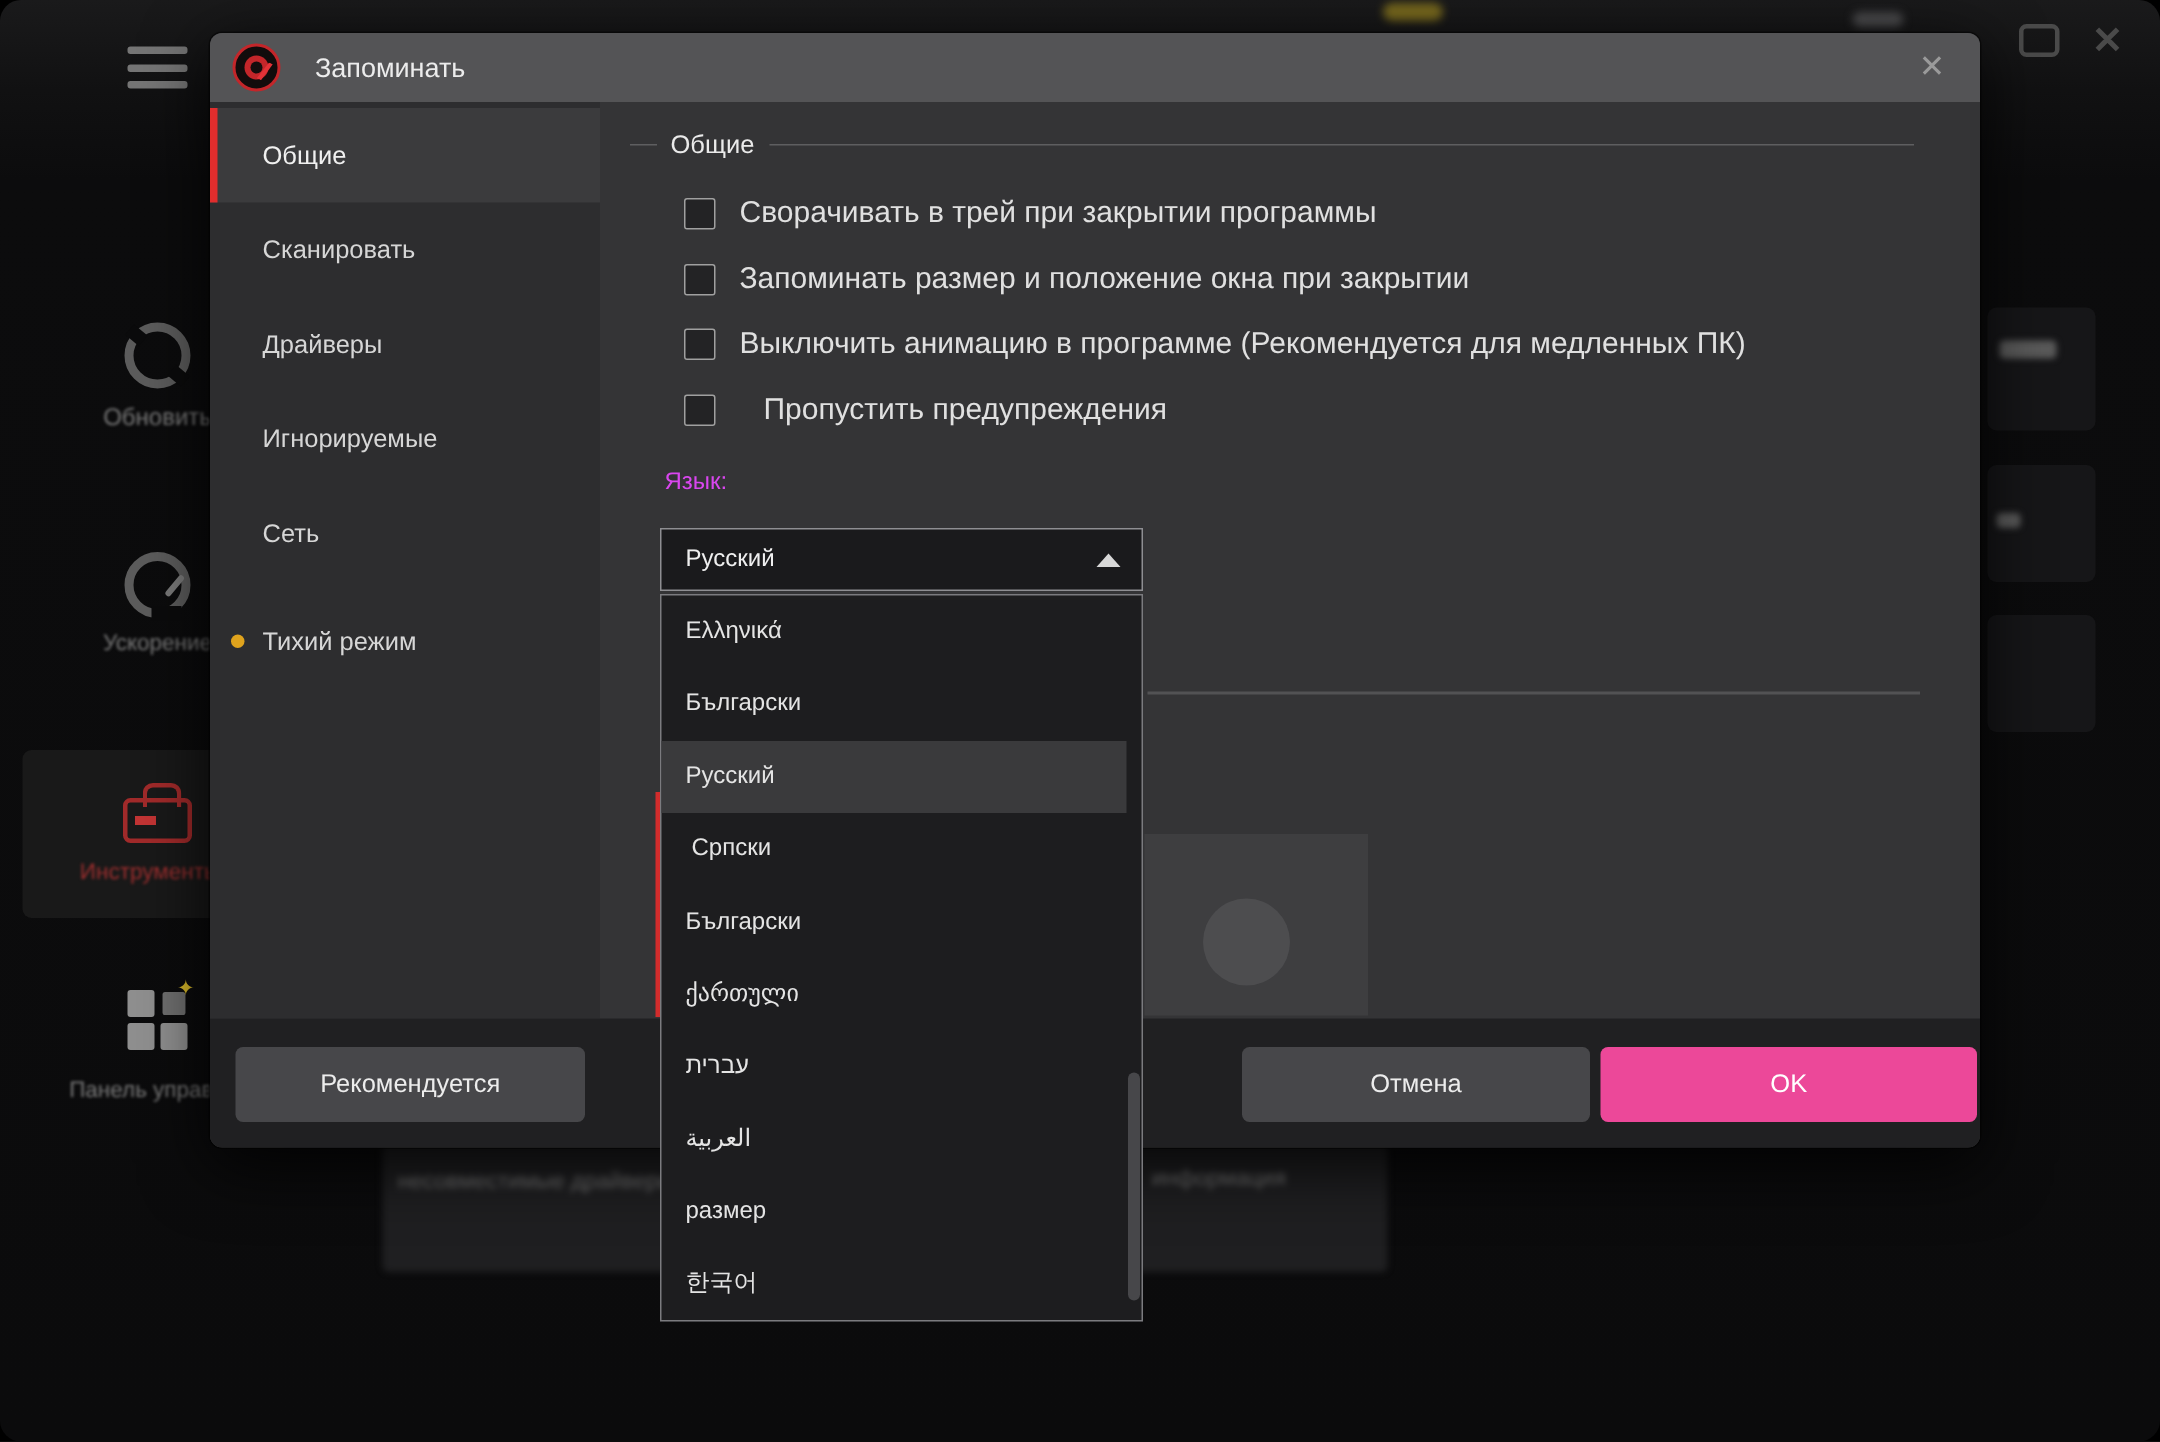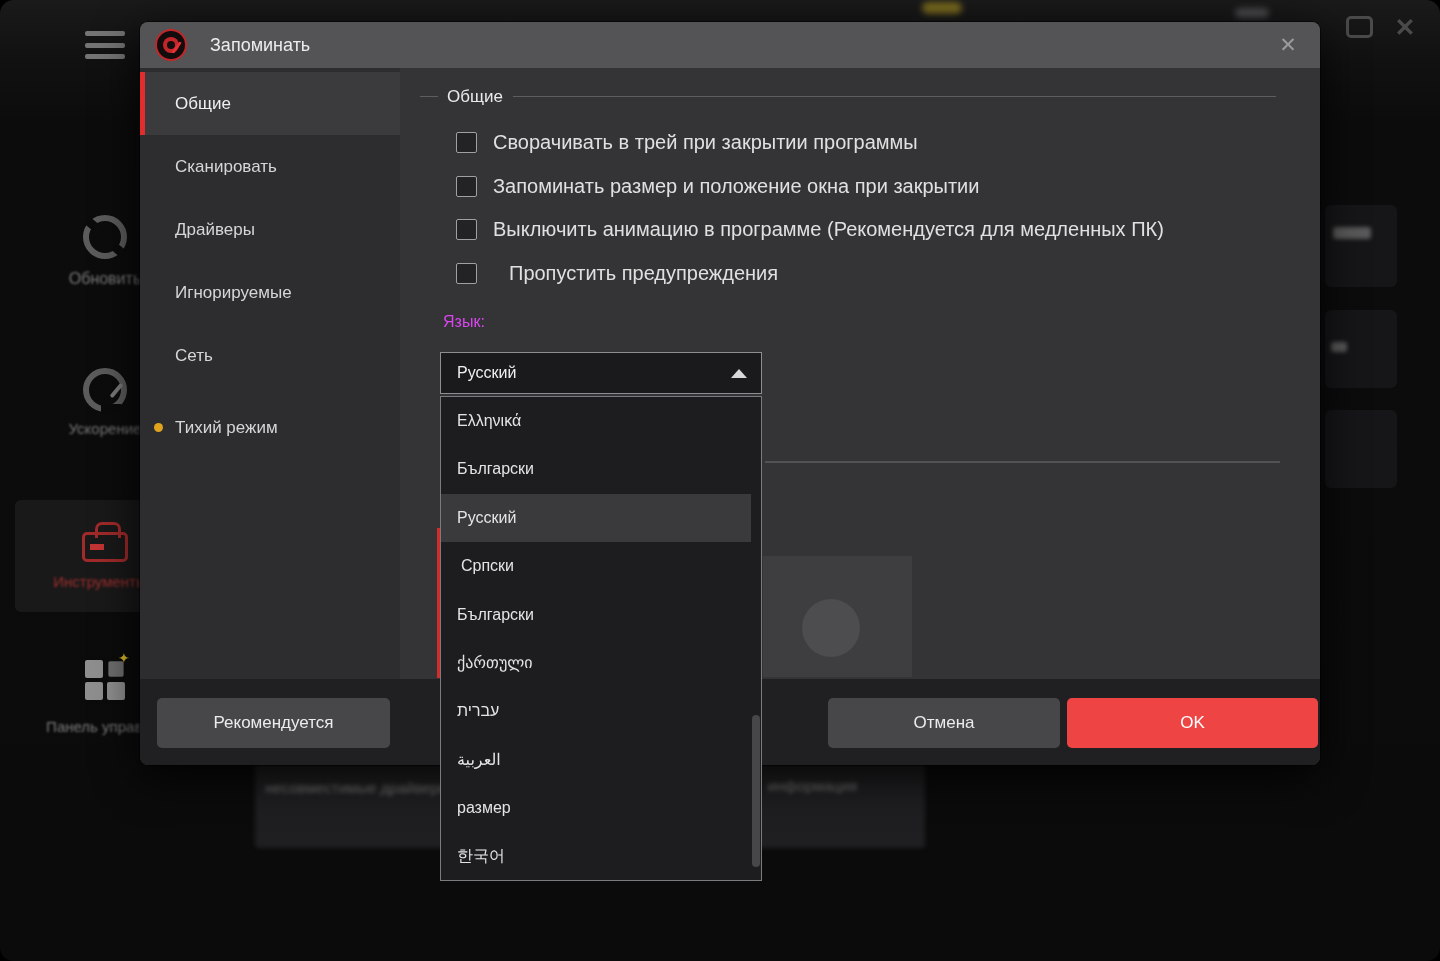--- a/index.html
+++ b/index.html
@@ -92,21 +92,21 @@
   .divider { position:absolute; left:625px; top:439px; width:515px; height:2px; background:#525254; }
   .ph-box { position:absolute; left:623px; top:534px; width:149px; height:121px; background:#3e3e40; }
   .ph-box .circle { position:absolute; left:39px; top:43px; width:58px; height:58px;
                     border-radius:50%; background:#4d4d4f; }
 
   .footer { position:absolute; left:0; right:0; bottom:0; height:86px; background:#202022; }
   .btn { position:absolute; top:19px; height:50px; border-radius:5px; background:#47474a;
          color:#ececec; font-size:17px; text-align:center; line-height:50px; cursor:pointer; }
   .btn.rec { left:17px; width:233px; }
   .btn.cancel { left:688px; width:232px; }
-  .btn.ok { left:927px; width:251px; background:#ef4444; color:#fff; }
+  .btn.ok { left:927px; width:251px; background:#ec4899; color:#fff; }
 
   
   .red-line { position:absolute; left:437px; top:528px; width:3px; height:150px;
               background:#d22c2c; z-index:11; }
   .dropdown { position:absolute; left:440px; top:396px; width:322px; height:485px; z-index:12;
               background:#1d1d1f; border:1px solid #7b7b7f; }
   .dd-item { position:absolute; left:0; width:310px; height:48px; line-height:48px;
              padding-left:16px; font-size:16px; color:#e4e4e4; cursor:pointer; white-space:nowrap; }
   .dd-item.selected { background:#3a3a3c; }
   .dd-scroll { position:absolute; right:1px; top:318px; width:8px; height:152px;

